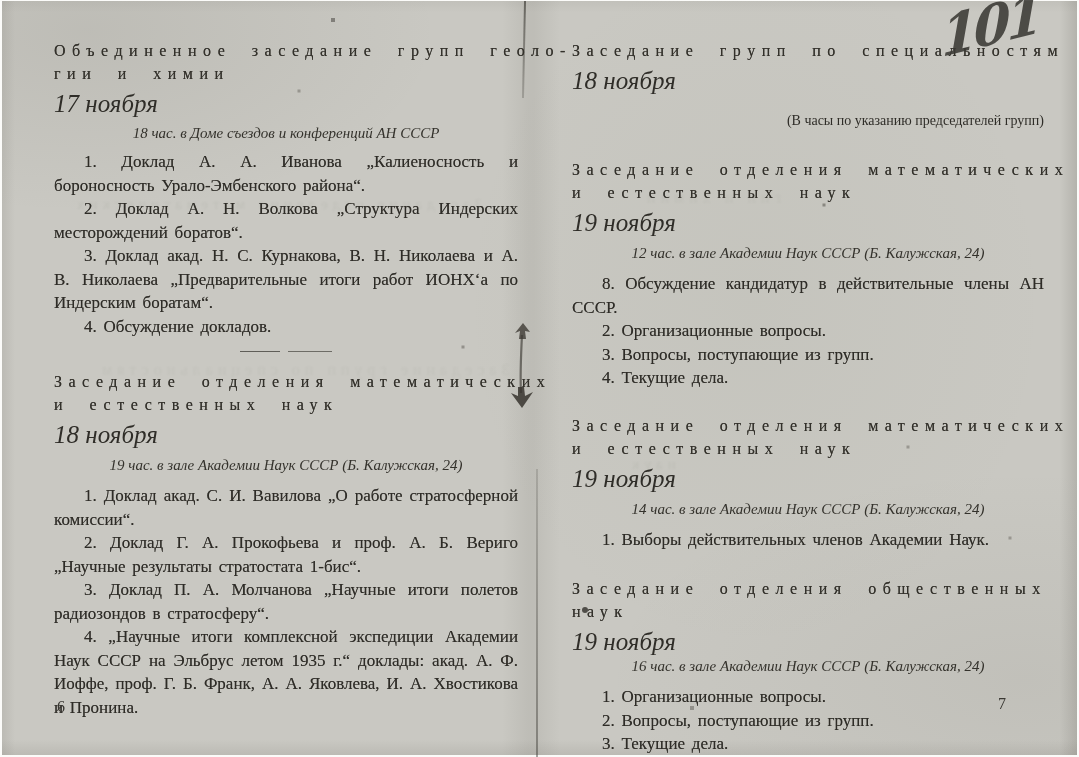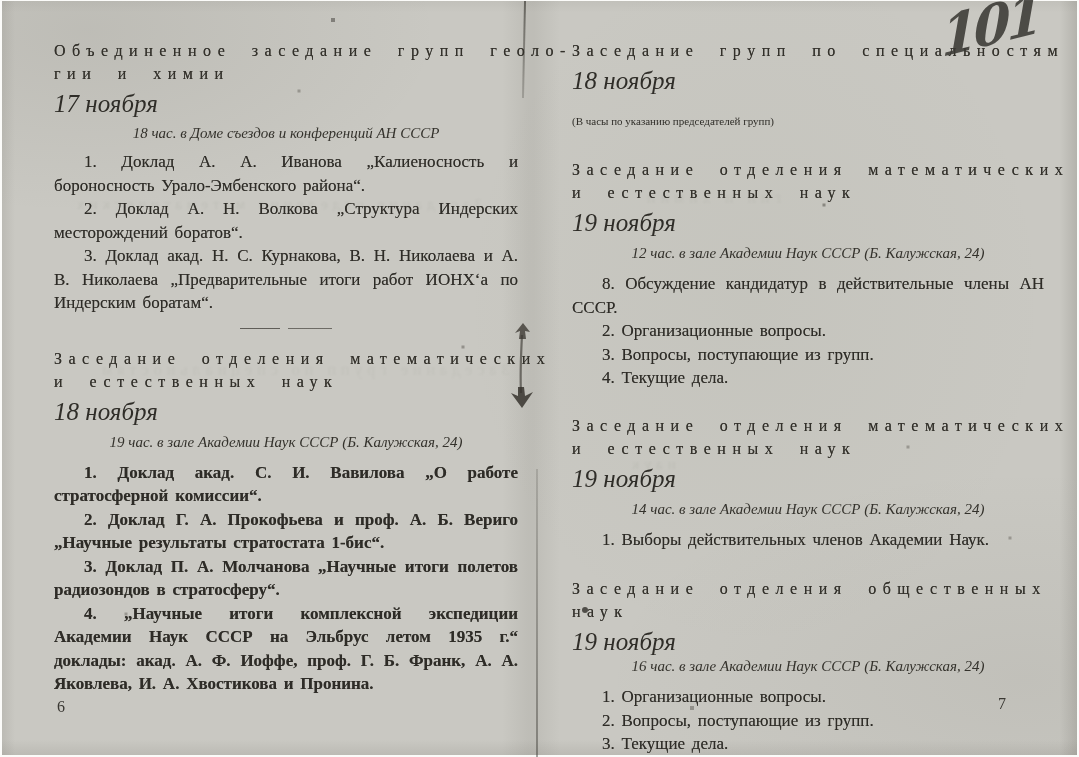--- a/index.html
+++ b/index.html
@@ -61,23 +61,23 @@
     color: #2f2d28;
   }
   .venue-line {
     font-style: italic;
     font-size: 15px;
     line-height: 19px;
     text-align: center;
     color: #34322c;
   }
   .note-line {
-    font-size: 11px;
+    font-size: 14px;
     line-height: 22px;
-    text-align: left;
+    text-align: right;
     color: #2f2d28;
   }
   .items { margin-top: 7px; }
   .items p {
     margin: 0;
     text-indent: 30px;
     text-align: justify;
     font-size: 17px;
     line-height: 23.5px;
     word-spacing: 2.5px;
@@ -174,31 +174,32 @@
 
     <div>
       <div class="h-spaced">Объединенное заседание групп геоло-</div>
       <div class="h-spaced">гии и химии</div>
       <div class="date-line">17 ноября</div>
       <div class="venue-line" style="margin-top:8px;">18 час. в Доме съездов и конференций АН СССР</div>
       <div class="items">
         <p>1. Доклад А. А. Иванова „Калиеносность и бороносность Урало-Эмбенского района“.</p>
         <p>2. Доклад А. Н. Волкова „Структура Индерских месторождений боратов“.</p>
         <p>3. Доклад акад. Н. С. Курнакова, В. Н. Николаева и А. В. Николаева „Предварительные итоги работ ИОНХ‘а по Индерским боратам“.</p>
+        <p>4. Обсуждение докладов.</p>
       </div>
     </div>
 
     <div class="divider"></div>
 
     <div style="margin-top:17px;">
       <div class="h-spaced">Заседание отделения математических</div>
       <div class="h-spaced">и естественных наук</div>
       <div class="date-line">18 ноября</div>
       <div class="venue-line" style="margin-top:9px;">19 час. в зале Академии Наук СССР (Б. Калужская, 24)</div>
-      <div class="items" style="margin-top:9px;font-weight:bold;">
+      <div class="items" style="margin-top:9px;">
         <p>1. Доклад акад. С. И. Вавилова „О работе стратосферной комиссии“.</p>
         <p>2. Доклад Г. А. Прокофьева и проф. А. Б. Вериго „Научные результаты стратостата 1-бис“.</p>
         <p>3. Доклад П. А. Молчанова „Научные итоги полетов радиозондов в стратосферу“.</p>
         <p>4. „Научные итоги комплексной экспедиции Академии Наук СССР на Эльбрус летом 1935 г.“ доклады: акад. А. Ф. Иоффе, проф. Г. Б. Франк, А. А. Яковлева, И. А. Хвостикова и Пронина.</p>
       </div>
     </div>
   </div>
 
   <div class="page-col page-right-col">
 

